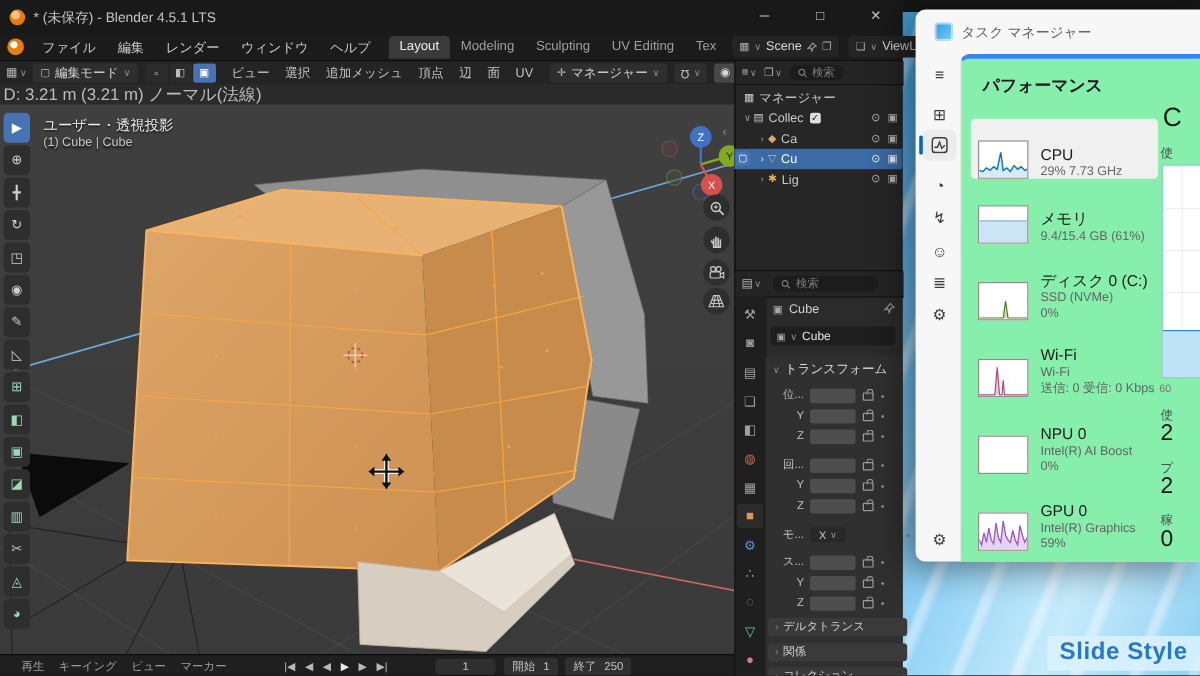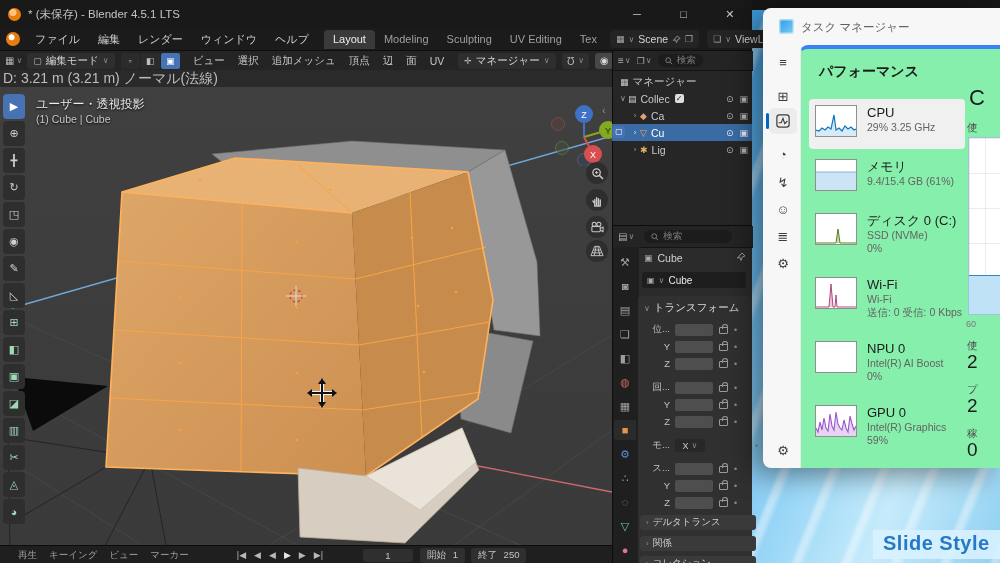--- a/index.html
+++ b/index.html
@@ -50,21 +50,21 @@
     background:repeating-linear-gradient(112deg,rgba(255,255,255,0) 0 16px,rgba(255,255,255,.38) 20px 24px,rgba(255,255,255,0) 30px 46px)}
   #topstrip{left:752px;top:0;width:248px;height:10px;background:#161616;z-index:2}
   #watermark{left:873px;top:530px;z-index:1;background:rgba(217,241,255,.88);padding:2px 10px 4px;
     color:#2679c2;font-size:20px;font-weight:bold;letter-spacing:.5px}
   
   #tm{left:763px;top:8px;width:237px;height:460px;background:#f7f7f7;z-index:3;
       border-radius:8px 0 0 8px;box-shadow:-10px 6px 28px rgba(0,0,0,.45);overflow:hidden}
   #tm-card{position:absolute;left:37px;top:37px;width:200px;height:422px;background:#86efac;
       border-left:1px solid #e9e9e9;border-top:4px solid #3b82f6;border-radius:8px 0 0 0;overflow:hidden}
   .rail-ic{position:absolute;left:10px;width:20px;height:20px;color:#3c3c3c;font-size:13px;display:flex;align-items:center;justify-content:center}
-  .tm-item{position:absolute;left:8px;width:156px;display:flex;align-items:flex-start;border-radius:4px;padding:6px 0 0 6px;box-sizing:border-box}
+  .tm-item{position:absolute;left:8px;width:156px;display:flex;align-items:flex-end;border-radius:4px;padding:6px 0 0 6px;box-sizing:border-box}
   .tm-item.sel{background:#f0f0f0}
   .thumb{width:40px;height:30px;border:1px solid #8f8f8f;background:#fff;margin-right:10px;flex:none}
   .thumb svg{display:block}
   .tm-name{font-size:13px;color:#1b1b1b;line-height:15px}
   .tm-sub{font-size:10.5px;color:#636363;margin-top:1px;white-space:nowrap}
   .tm-dlabel{position:absolute;left:166px;font-size:10.5px;color:#4d4d4d;white-space:nowrap}
   .tm-dvalue{position:absolute;left:166px;font-size:19px;color:#1a1a1a;white-space:nowrap}
 </style>
 </head>
 <body>
@@ -622,21 +622,21 @@
 
     <div class="tm-item sel" style="top:50px;height:50px">
       <span class="thumb">
           <svg width="40" height="30" viewBox="0 0 40 30">
         <polygon points="0,30 0,24 3,25 6,22 9,24 12,21 15,23 18,9 20,24 23,22 26,25 29,20 32,23 35,21 38,24 40,23 40,30" fill="#d7eaf7"></polygon>
         <polyline points="0,24 3,25 6,22 9,24 12,21 15,23 18,9 20,24 23,22 26,25 29,20 32,23 35,21 38,24 40,23" fill="none" stroke="#1176bc" stroke-width="1.2"></polyline>
       </svg>
         </span>
       <span>
           <div class="tm-name">CPU</div>
-        <div class="tm-sub">29%  3.25 GHz</div>
+        <div class="tm-sub">29%  7.73 GHz</div>
         </span>
     </div>
 
     <div class="tm-item" style="top:104px;height:50px">
       <span class="thumb">
           <svg width="40" height="30" viewBox="0 0 40 30">
         <rect x="0" y="12" width="40" height="18" fill="#cde4f7"></rect>
         <line x1="0" y1="12" x2="40" y2="12" stroke="#87b6de" stroke-width="1"></line>
       </svg>
         </span>

